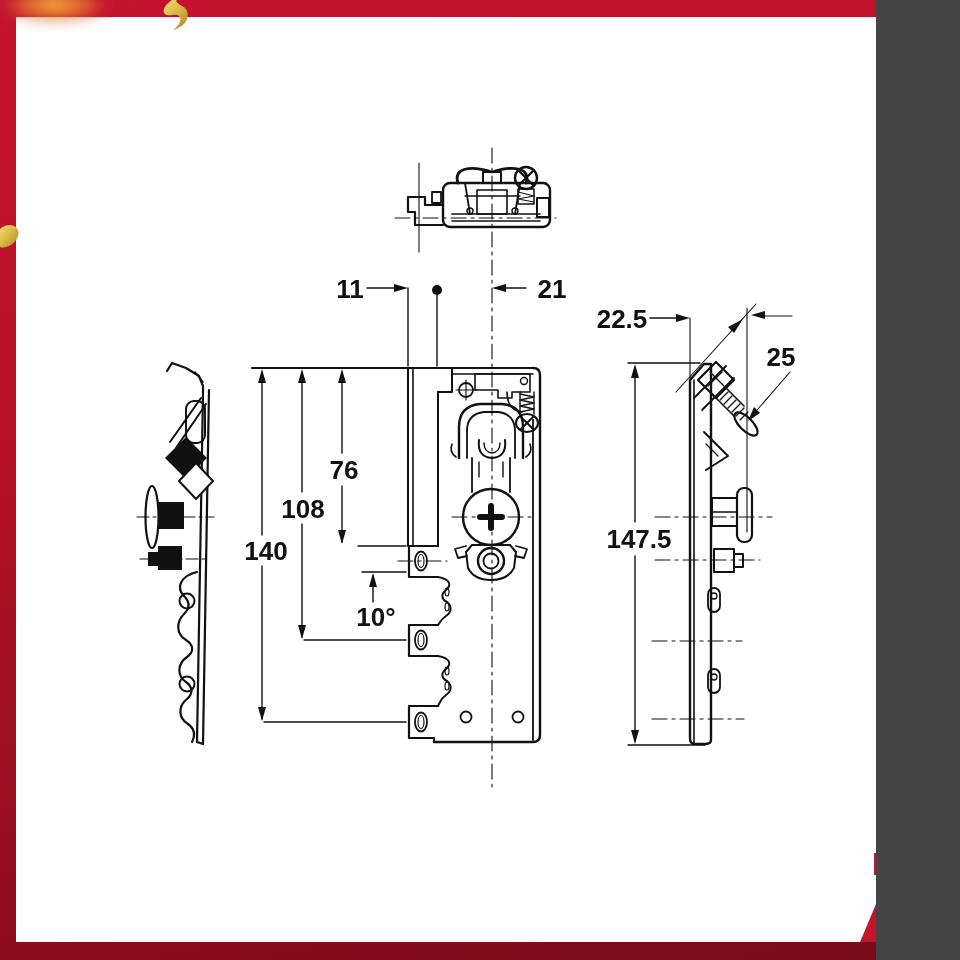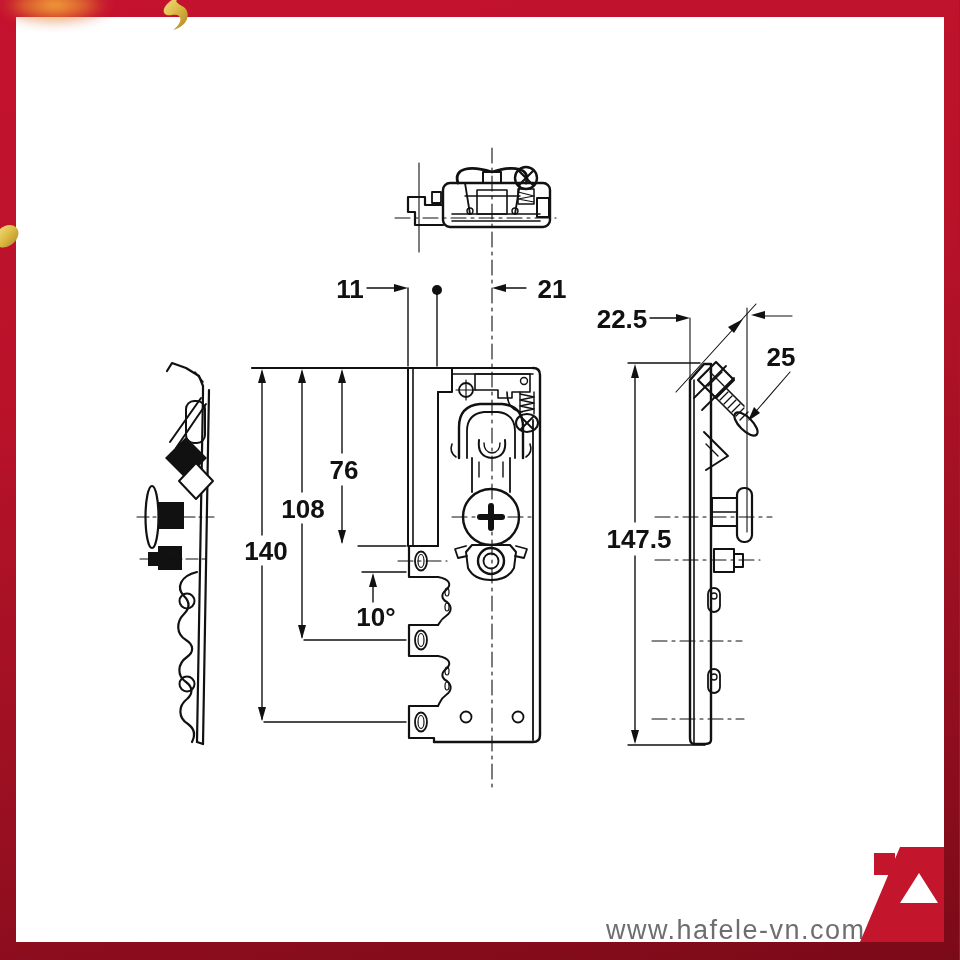--- a/index.html
+++ b/index.html
@@ -1,17 +1,17 @@
 <!DOCTYPE html>
 <html><head>
 <meta charset="utf-8">
 <style>
   html,body{margin:0;padding:0;background:#444;}
   .stage{
-    position:relative;width:959px;height:960px;overflow:hidden;
+    position:relative;width:876px;height:960px;overflow:hidden;
     font-family:"Liberation Sans", sans-serif;background:#fff;
   }
   .frame{
     position:absolute;inset:0;
     background:linear-gradient(168deg,#c5122f 0%,#b91229 35%,#9b1022 68%,#7b0a18 100%);
   }
   .canvas{
     position:absolute;left:16px;top:17px;width:928px;height:925px;background:#ffffff;
   }
   .drawing-svg{position:absolute;left:0;top:0;width:960px;height:960px;}
@@ -268,21 +268,20 @@
       </linearGradient>
       <filter id="soft">
           <feGaussianBlur stdDeviation="4"></feGaussianBlur>
         </filter>
     </defs>
     <ellipse cx="55" cy="5" rx="62" ry="22" fill="url(#glowGrad)" filter="url(#soft)"></ellipse>
     <path d="M172,0 C160,8 162,17 172,15 C182,13 184,22 173,30 C189,26 192,11 182,6 C177,3 175,1 177,0 Z" fill="url(#goldGrad)"></path>
     <path d="M0,229 C9,221 21,226 18,236 C15,245 5,249 0,247 Z" fill="url(#goldGrad)"></path>
   </svg>
 
-  <div class="watermark">www.hafele-vn.com</div>
 
   <div class="logo">
     <svg width="88" height="100" viewBox="0 0 88 100">
       <rect x="18" y="10" width="21" height="22" fill="#c3162c"></rect>
       <path fill-rule="evenodd" fill="#c3162c" d="M4,99 L44,4 L88,4 L88,99 Z M44,60 L82,60 L63,30 Z"></path>
     </svg>
   </div>
 
 </div>
 

